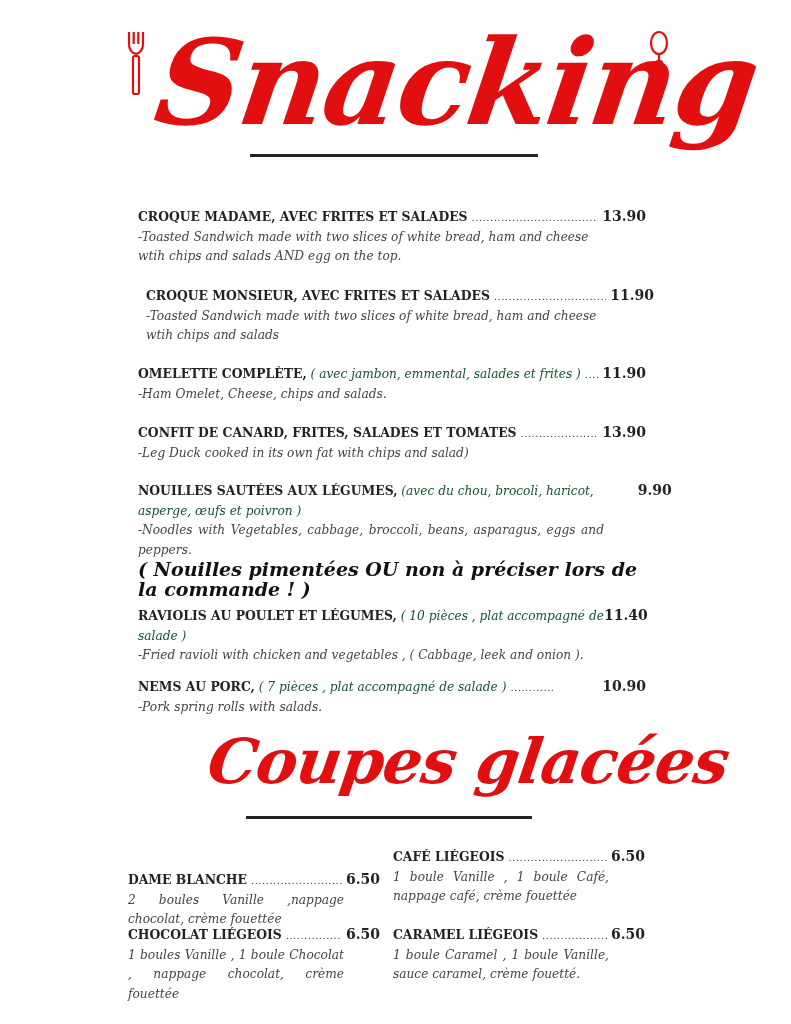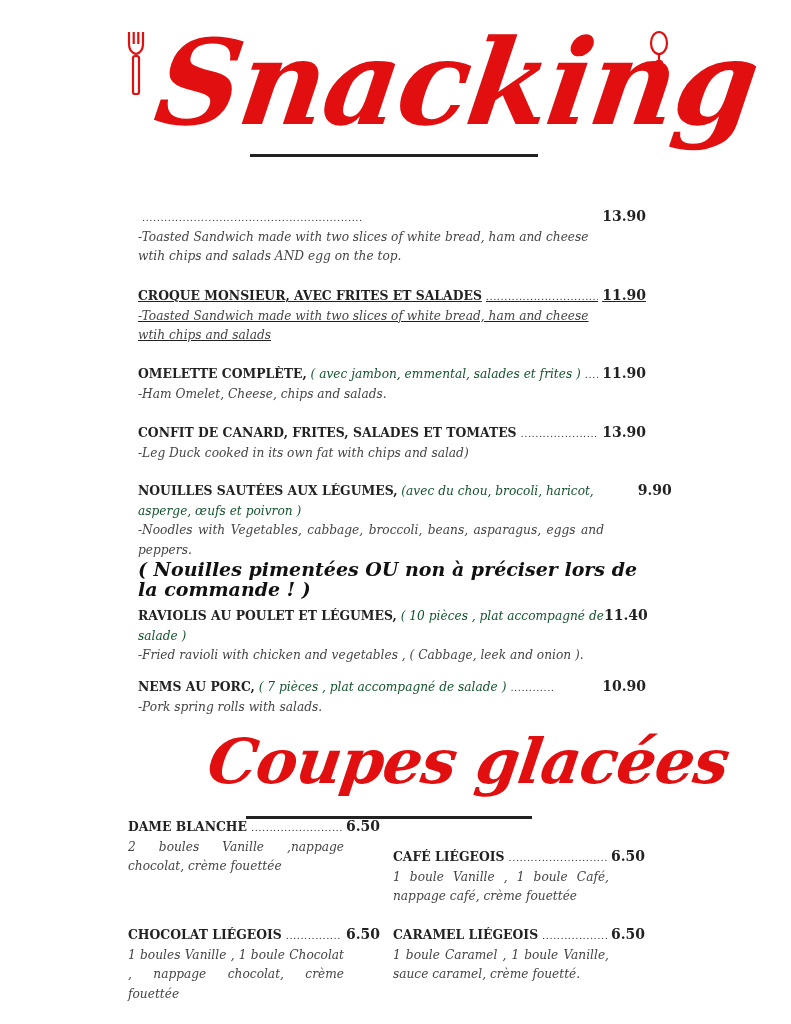--- a/index.html
+++ b/index.html
@@ -37,27 +37,28 @@
     <line x1="11" y1="24" x2="11" y2="31"></line>
     <rect x="8" y="31" width="6" height="36" rx="2"></rect>
   </g>
 </svg>
 
 <div class="script-title" style="left:168px;top:8px;font-size:118px;line-height:150px;transform:skewX(-8deg);">Snacking</div>
 <div class="rule" style="left:250px;top:154px;width:288px;"></div>
 
 <div class="item" style="left:138px;top:207px;width:508px;">
   <div class="row">
+    <span class="name">CROQUE MADAME, AVEC FRITES ET SALADES</span>
     <span class="dots">............................................................</span>
     <span class="price">13.90</span>
   </div>
   <div class="desc" style="width:470px;">-Toasted Sandwich made with two slices of white bread, ham and cheese wtih chips and salads AND egg on the top.</div>
 </div>
 
-<div class="item" style="left:138px;top:286px;width:508px;text-decoration:underline;">
+<div class="item" style="left:146px;top:286px;width:508px;">
   <div class="row">
     <span class="name">CROQUE MONSIEUR, AVEC FRITES ET SALADES</span>
     <span class="dots">............................................................</span>
     <span class="price">11.90</span>
   </div>
   <div class="desc" style="width:470px;">-Toasted Sandwich made with two slices of white bread, ham and cheese wtih chips and salads</div>
 </div>
 
 <div class="item" style="left:138px;top:364px;width:508px;">
   <div class="row">
@@ -102,21 +103,21 @@
     <span class="dots" style="max-width:80px;">............................................</span>
     <span style="flex:1;"></span>
     <span class="price">10.90</span>
   </div>
   <div class="desc">-Pork spring rolls with salads.</div>
 </div>
 
 <div class="script-title" style="left:214px;top:722px;font-size:62px;line-height:80px;transform:skewX(-8deg);letter-spacing:-1px;">Coupes glacées</div>
 <div class="rule" style="left:246px;top:816px;width:286px;"></div>
 
-<div class="item" style="left:128px;top:817px;width:252px;">
+<div class="item" style="left:128px;top:870px;width:252px;">
   <div class="row">
     <span class="name">DAME BLANCHE</span>
     <span class="dots">................................................</span>
     <span class="price">6.50</span>
   </div>
   <div class="desc justify" style="width:216px;">2 boules Vanille ,nappage chocolat, crème fouettée</div>
 </div>
 
 <div class="item" style="left:393px;top:847px;width:252px;">
   <div class="row">

